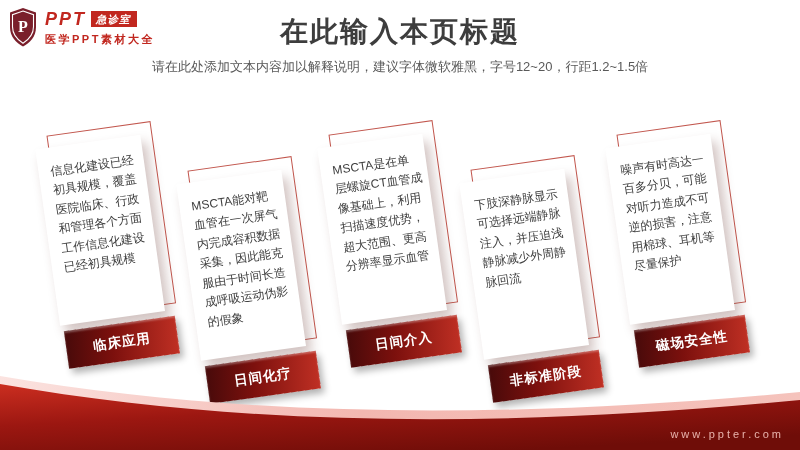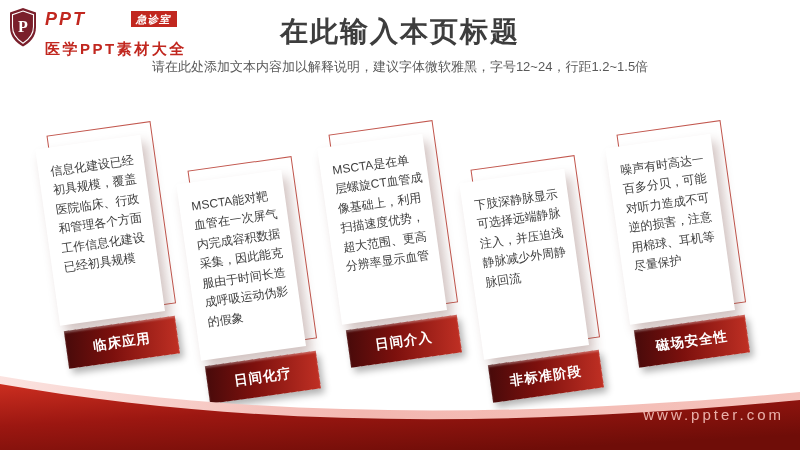--- a/index.html
+++ b/index.html
@@ -5,25 +5,25 @@
   html,body{margin:0;padding:0;}
   body{
     width:800px;height:450px;position:relative;overflow:hidden;
     background:#ffffff;
     font-family:"Liberation Sans", sans-serif;
   }
   
   .logo{position:absolute;left:8px;top:7px;display:flex;align-items:flex-start;}
   .shield{width:30px;height:40px;}
   .logo-text{margin-left:7px;padding-top:3px;}
-  .brand-row{display:flex;align-items:center;gap:40px;}
+  .brand-row{display:flex;align-items:center;}
   .brand{color:#c1271f;font-weight:bold;font-style:italic;font-size:18px;letter-spacing:2px;line-height:1;}
   .badge{margin-left:5px;background:#c1271f;color:#ffffff;font-weight:bold;font-style:italic;
          font-size:10.5px;padding:2px 6px 2px 5px;border-radius:0;line-height:1.2;letter-spacing:1px;}
-  .tagline{margin-top:12px;color:#c1271f;font-size:15px;font-weight:bold;letter-spacing:2.5px;}
+  .tagline{margin-top:4px;color:#c1271f;font-size:11px;font-weight:bold;letter-spacing:2.5px;}
   
   .title{position:absolute;top:13px;left:0;width:800px;text-align:center;
          font-size:28px;font-weight:bold;color:#3d3d3d;letter-spacing:2px;}
   .subtitle{position:absolute;top:57px;left:0;width:800px;text-align:center;
             font-size:13px;color:#595959;line-height:1.6;}
   
   .card-unit{position:absolute;width:120px;height:244px;transform:rotate(-8deg);}
   .card-outline{position:absolute;left:13px;top:0;width:103px;height:182px;
                 border:1px solid #c2574e;background:transparent;}
   .card-body{position:absolute;left:0;top:12px;width:106px;height:178px;background:#ffffff;
@@ -33,22 +33,22 @@
               background:linear-gradient(97deg,#470a0a 0%,#7c100d 42%,#c03024 100%);
               box-shadow:inset 0 2px 2px rgba(255,255,255,0.28), 3px 5px 7px rgba(0,0,0,0.3);
               color:#ffffff;font-weight:bold;font-size:13.5px;text-align:center;line-height:38px;letter-spacing:1px;}
   .pos1{left:50px;top:128px;}
   .pos2{left:191px;top:163px;}
   .pos3{left:332px;top:127px;}
   .pos4{left:474px;top:162px;}
   .pos5{left:620px;top:127px;}
   
   .wave{position:absolute;left:0;bottom:0;width:800px;height:82px;}
-  .watermark{position:absolute;right:16px;bottom:27px;color:rgba(250,205,198,0.85);
-             font-size:15px;letter-spacing:3px;z-index:5;}
+  .watermark{position:absolute;right:16px;bottom:10px;color:rgba(250,205,198,0.85);
+             font-size:11px;letter-spacing:3px;z-index:5;}
 </style>
 </head>
 <body>
 
 <div class="logo">
   <svg class="shield" viewBox="0 0 30 40">
     <path d="M15 1 L28 5.5 V20 C28 30 22 35.5 15 39.5 C8 35.5 2 30 2 20 V5.5 Z" fill="#7a1f2b"></path>
     <path d="M15 4 L25.5 7.7 V19.8 C25.5 28 20.6 32.7 15 36.3 C9.4 32.7 4.5 28 4.5 19.8 V7.7 Z" fill="none" stroke="#ffffff" stroke-width="1.1"></path>
     <text x="15" y="25" text-anchor="middle" font-size="16" font-weight="bold" font-family="'Liberation Serif', serif" fill="#ffffff">P</text>
   </svg>
@@ -56,21 +56,21 @@
     <div class="brand-row">
       <span class="brand">PPT</span>
       <span class="badge">急诊室</span>
     </div>
     <div class="tagline">医学PPT素材大全</div>
   </div>
 </div>
 
 <div class="title">在此输入本页标题</div>
 <div class="subtitle">
-  <div>请在此处添加文本内容加以解释说明，建议字体微软雅黑，字号12~24，行距1.2~1.5倍</div>
+  <div>请在此处添加文本内容加以解释说明，建议字体微软雅黑，字号12~20，行距1.2~1.5倍</div>
 </div>
 
 <div class="card-unit pos1">
   <div class="card-outline"></div>
   <div class="card-body">
     <div class="card-text">信息化建设已经初具规模，覆盖医院临床、行政和管理各个方面工作信息化建设已经初具规模</div>
   </div>
   <div class="card-label">临床应用</div>
 </div>
 

